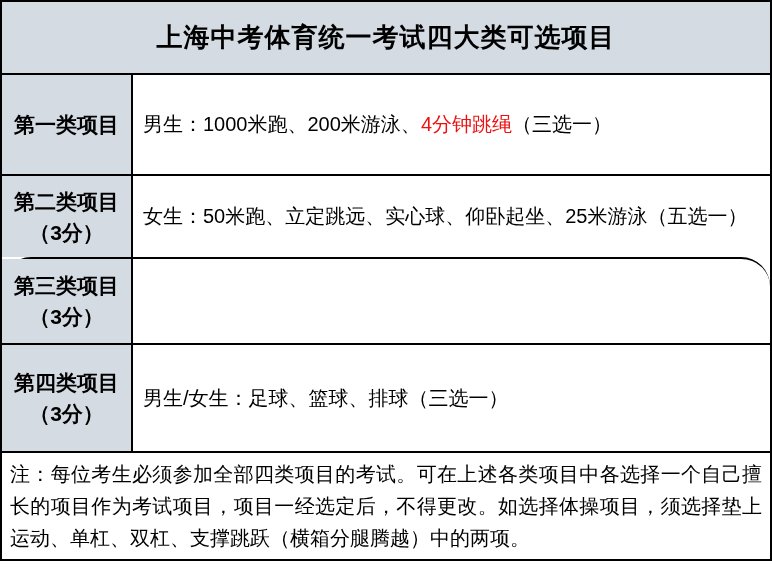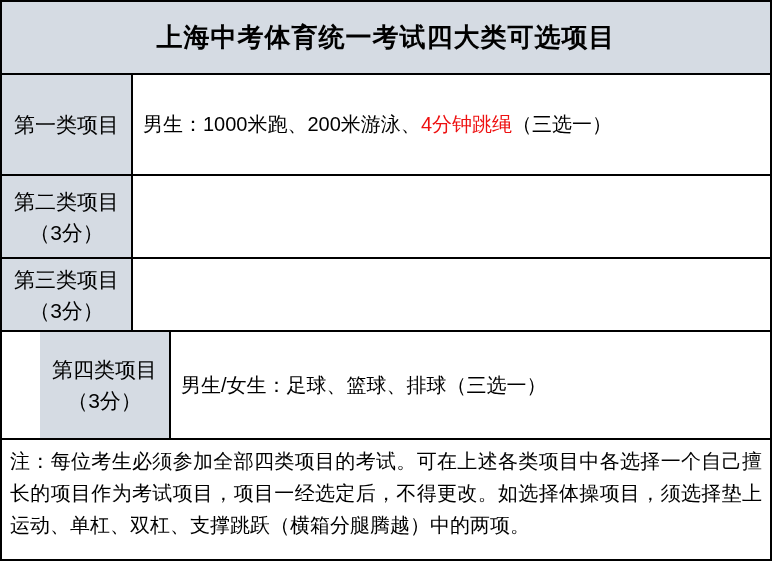--- a/index.html
+++ b/index.html
@@ -23,29 +23,29 @@
     font-size: 26px; font-weight: bold; letter-spacing: 1px;
     flex: 0 0 auto;
   }
   .data-row {
     display: flex;
     border-top: 2px solid var(--border, #000);
     flex: 0 0 auto;
   }
   .row-1 { height: 101px; }
   .row-2 { height: 83px; }
-  .row-3 { height: 73px; }
-  .row-4 { height: 108px; padding-left: 38px; }
+  .row-3 { height: 86px; border-radius: 29px; }
+  .row-4 { height: 108px; }
   .cat-cell {
     width: 131px; flex: 0 0 131px;
     background: var(--headbg, #d5dbe3);
     border-right: 2px solid var(--border, #000);
     display: flex; flex-direction: column;
     align-items: center; justify-content: center;
-    font-weight: normal; font-size: 21px; line-height: 31px;
+    font-weight: bold; font-size: 21px; line-height: 31px;
     text-align: center;
   }
   .content-cell {
     flex: 1 1 auto;
     background: #fff;
     display: flex; flex-direction: column; justify-content: center;
     padding-left: 10px;
     font-size: 20px; line-height: 35px;
   }
   .red { color: var(--red, #ff0000); text-align: right; }
@@ -76,20 +76,23 @@
         </div>
       </div>
     </div>
 
     <div class="data-row row-2">
       <div class="cat-cell">
         <div>第二类项目</div>
         <div>（3分）</div>
       </div>
       <div class="content-cell">
+        <div class="line">
+          <span>女生：50米跑、立定跳远、实心球、仰卧起坐、25米游泳（五选一）</span>
+        </div>
       </div>
     </div>
 
     <div class="data-row row-3">
       <div class="cat-cell">
         <div>第三类项目</div>
         <div>（3分）</div>
       </div>
     </div>
 

